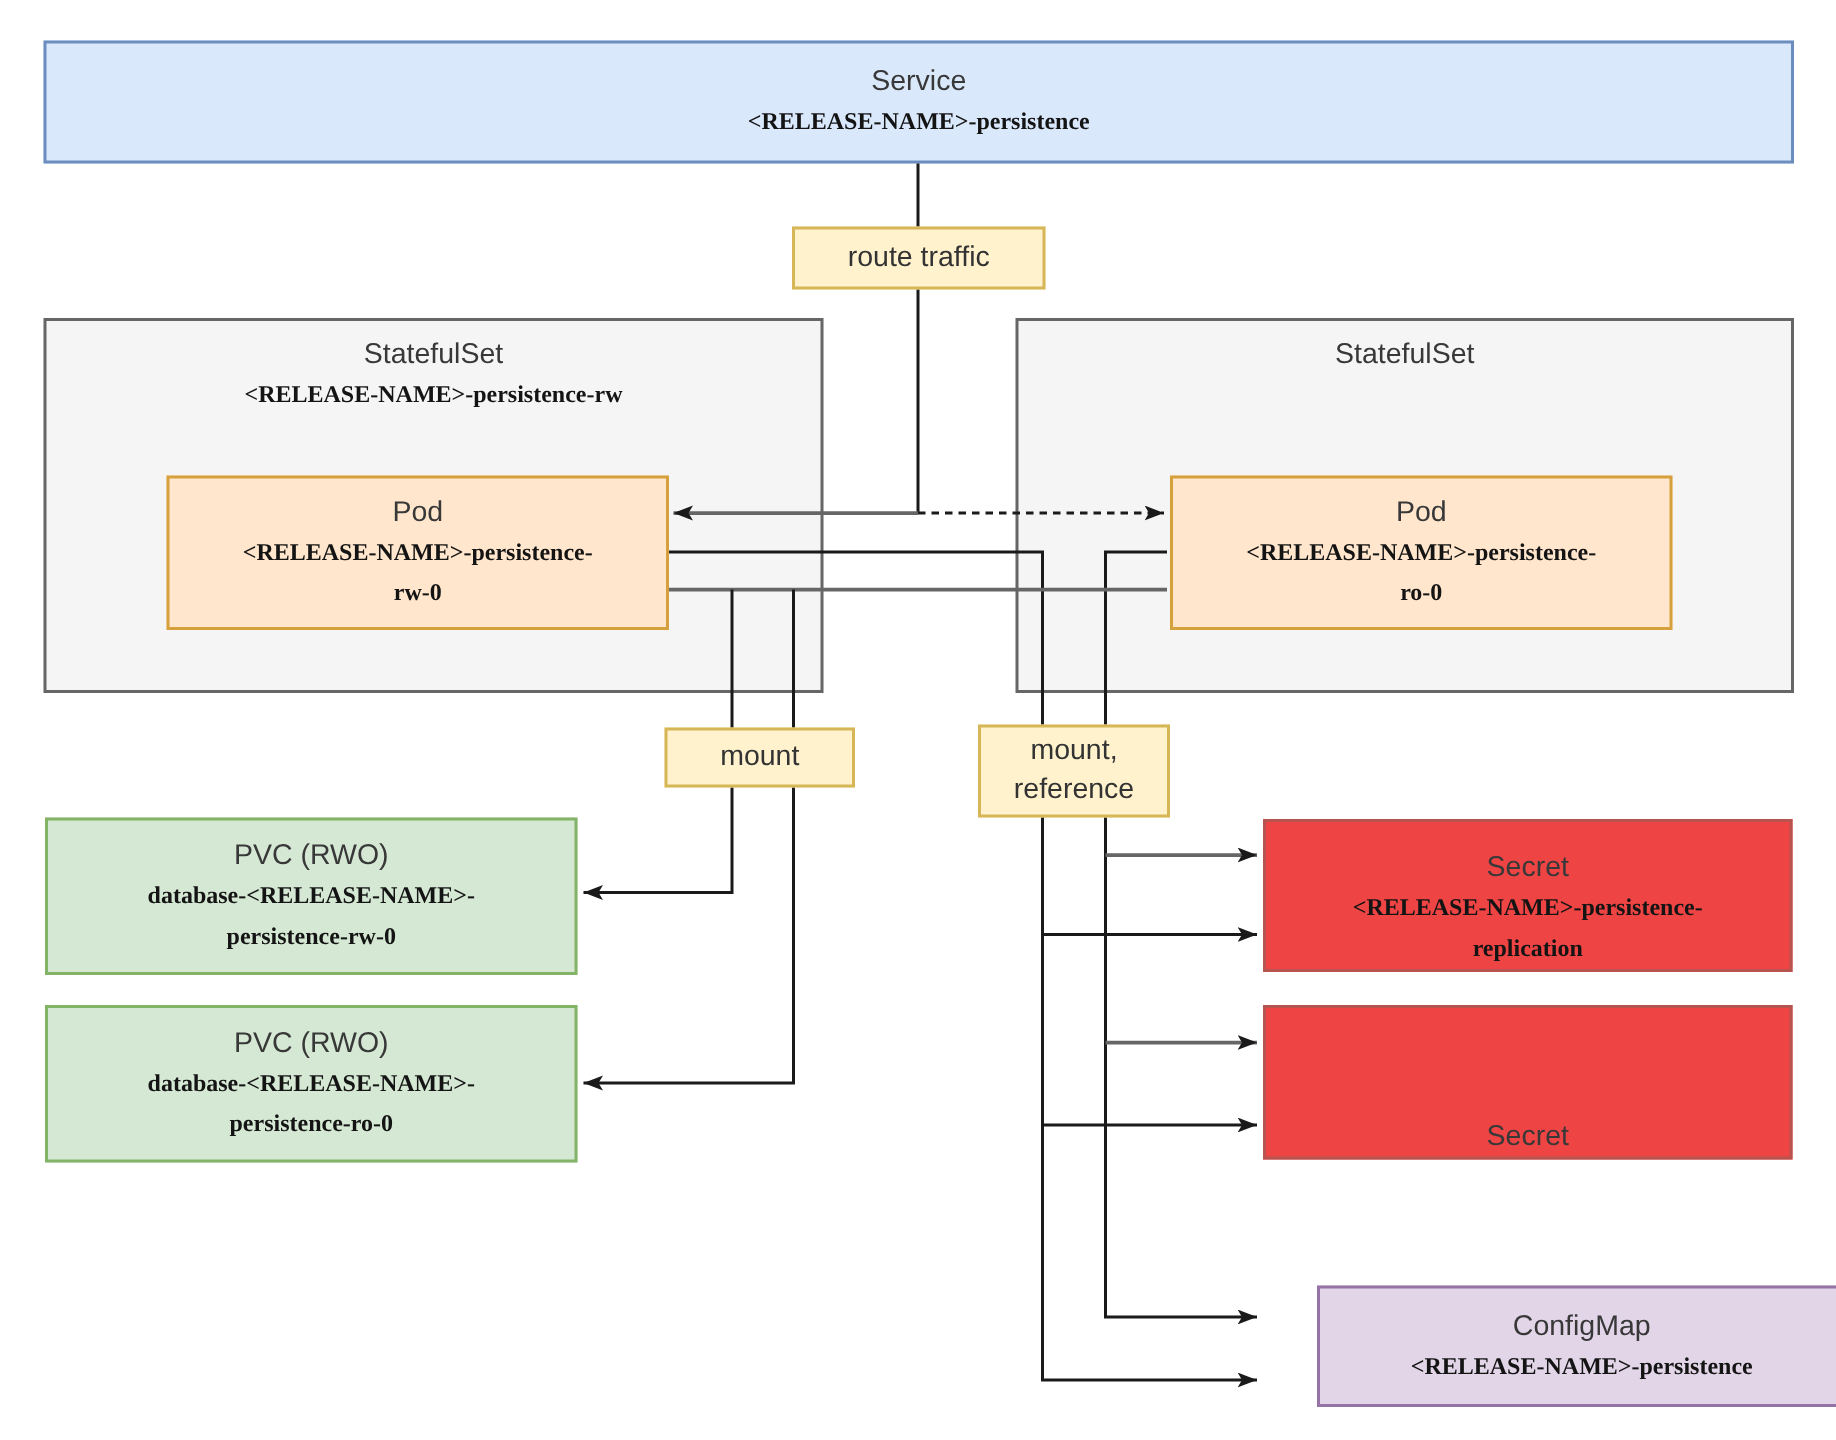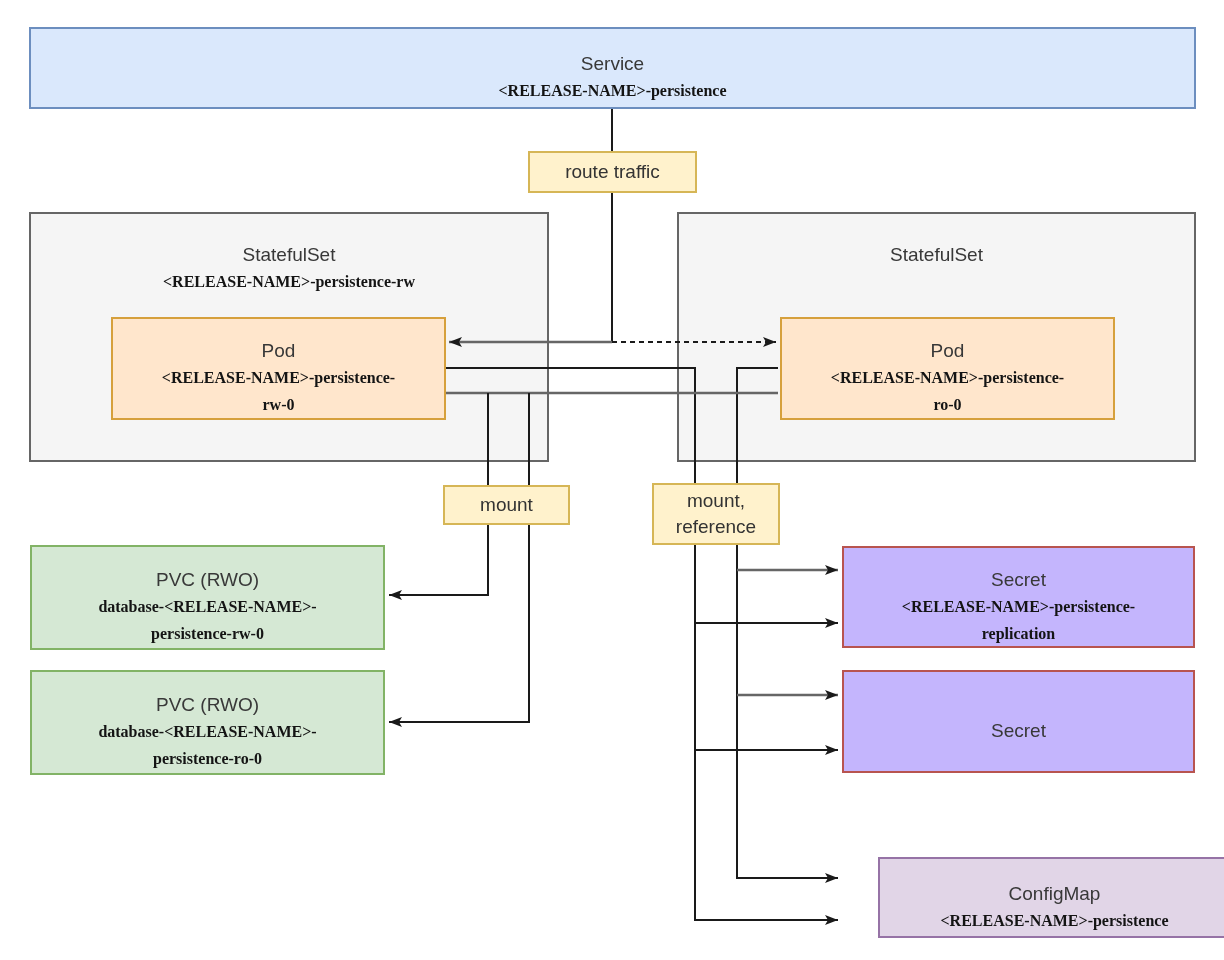--- a/index.html
+++ b/index.html
@@ -3,29 +3,29 @@
 <meta charset="utf-8">
 <style>
   html,body{margin:0;padding:0;background:#ffffff;}
   #canvas{position:relative;width:1224px;height:960px;background:#ffffff;
           font-family:"Liberation Sans",sans-serif;overflow:hidden;}
 
   .node{position:absolute;box-sizing:border-box;display:flex;flex-direction:column;
         align-items:center;justify-content:center;text-align:center;z-index:1;}
   .node.top-align{justify-content:flex-start;padding-top:9px;}
 
-  .ntitle{font-size:19px;line-height:27px;color:#383838;margin-top:18px;}
+  .ntitle{font-size:19px;line-height:27px;color:#383838;}
   .nname{font-family:"Liberation Serif",serif;font-weight:bold;font-size:16px;
          line-height:27px;color:#141414;}
 
   .service-style{background:#dae8fc;border:2px solid #6c8ebf;}
   .sset-style{background:#f5f5f5;border:2px solid #666666;}
   .pod-style{background:#ffe6cc;border:2px solid #d6a03c;}
   .pvc-style{background:#d5e8d4;border:2px solid #82b366;}
-  .secret-style{background:#c4b5fd;border:2px solid #b85450;}
+  .secret-style{background:#ef4444;border:2px solid #b85450;justify-content:flex-end;}
   .cmap-style{background:#e1d5e7;border:2px solid #9673a6;}
 
   .edge-label{position:absolute;box-sizing:border-box;z-index:10;
               background:#fff2cc;border:2px solid #d6b656;
               display:flex;flex-direction:column;align-items:center;justify-content:center;
               font-size:19px;line-height:26px;color:#333;text-align:center;}
 
   #edges{position:absolute;left:0;top:0;z-index:5;pointer-events:none;}
   .eb{stroke:#1a1a1a;stroke-width:2;fill:none;}
   .eg{stroke:#666666;stroke-width:2.5;fill:none;}

